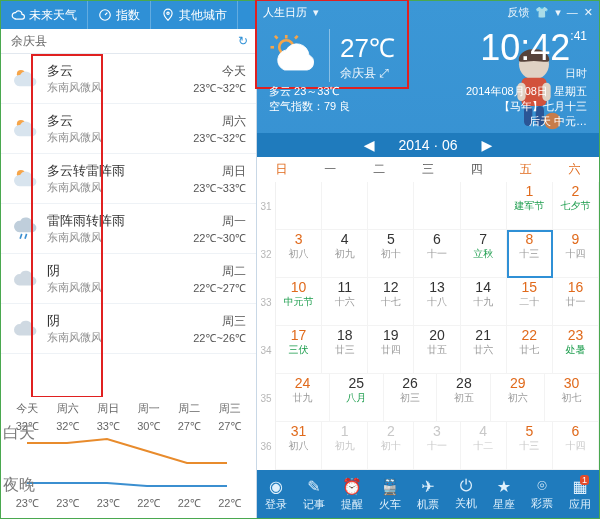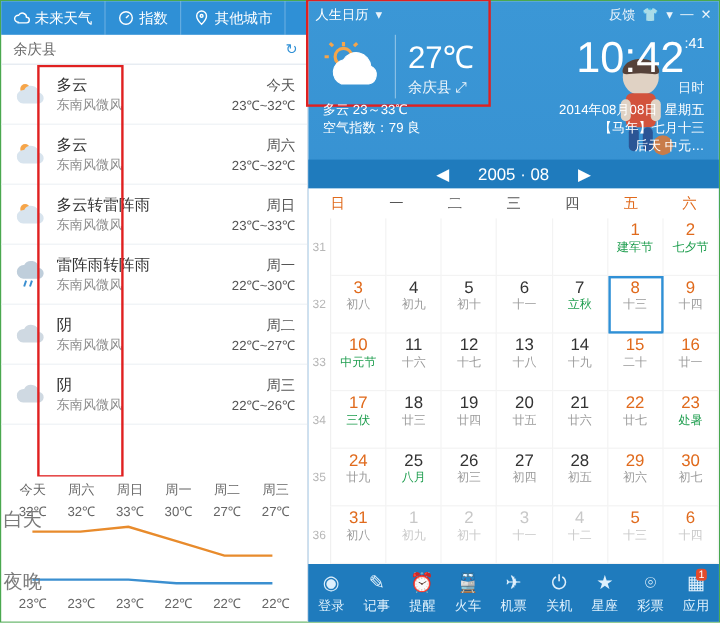--- a/index.html
+++ b/index.html
@@ -365,21 +365,21 @@
       </div>
       <div class="wr">
         <div><span>2014年08月08日</span>&nbsp;&nbsp;<span>星期五</span></div>
         <div>【马年】七月十三</div>
         <div>后天 中元…</div>
       </div>
     </div>
 
     <div class="mnav">
       <span class="arr">◀</span>
-      <span>2005 · 08</span>
+      <span>2014 · 06</span>
       <span class="arr">▶</span>
     </div>
 
     <div class="cal">
       <div class="dow">
           <div class="we">日</div>
           <div>一</div>
           <div>二</div>
           <div>三</div>
           <div>四</div>
@@ -519,24 +519,20 @@
             </div>
             <div class="day fest">
               <div class="n">25</div>
               <div class="s">八月</div>
             </div>
             <div class="day ">
               <div class="n">26</div>
               <div class="s">初三</div>
             </div>
             <div class="day ">
-              <div class="n">27</div>
-              <div class="s">初四</div>
-            </div>
-            <div class="day ">
               <div class="n">28</div>
               <div class="s">初五</div>
             </div>
             <div class="day we">
               <div class="n">29</div>
               <div class="s">初六</div>
             </div>
             <div class="day we">
               <div class="n">30</div>
               <div class="s">初七</div>

